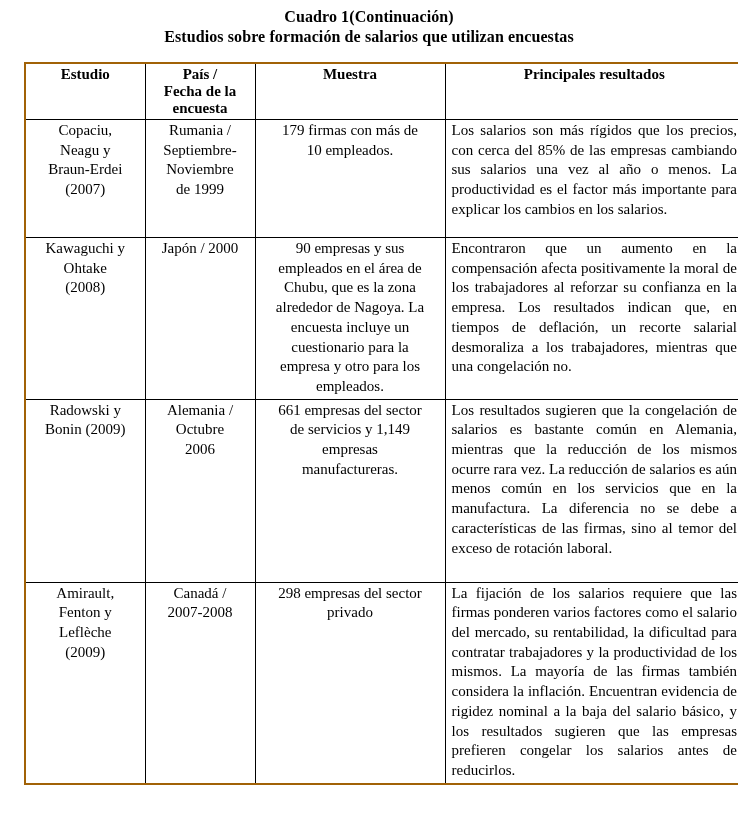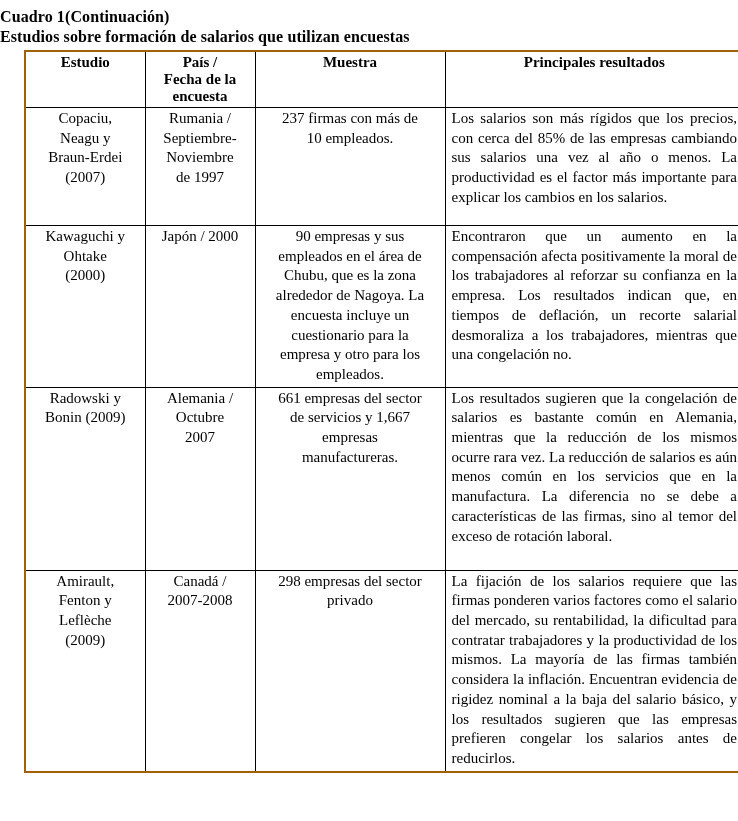--- a/index.html
+++ b/index.html
@@ -6,27 +6,27 @@
   html, body { background: #ffffff; }
   body {
     width: 738px;
     height: 821px;
     font-family: "Liberation Serif", "DejaVu Serif", serif;
     color: #000;
     padding-top: 7px;
     overflow: hidden;
   }
   .doc-title, .doc-subtitle {
-    text-align: left;
+    text-align: center;
     font-weight: bold;
     font-size: 16px;
     line-height: 20px;
     letter-spacing: 0.1px;
   }
-  .doc-subtitle { margin-bottom: 3px; }
+  .doc-subtitle { margin-bottom: 15px; }
   table.studies {
     border-collapse: collapse;
     table-layout: fixed;
     width: 719px;
     margin-left: 24px;
     border: 2px solid #a16207;
   }
   table.studies col.c1 { width: 120px; }
   table.studies col.c2 { width: 110px; }
   table.studies col.c3 { width: 190px; }
@@ -80,48 +80,48 @@
   </thead>
   <tbody>
     <tr class="r1">
       <td class="lines">Copaciu,
 Neagu y
 Braun-Erdei
 (2007)</td>
       <td class="lines">Rumania /
 Septiembre-
 Noviembre
-de 1997</td>
-      <td class="lines">237 firmas con más de
+de 1999</td>
+      <td class="lines">179 firmas con más de
 10 empleados.</td>
       <td class="para">Los salarios son más rígidos que los precios, con cerca del 85% de las empresas cambiando sus salarios una vez al año o menos. La productividad es el factor más importante para explicar los cambios en los salarios.</td>
     </tr>
     <tr class="r2">
       <td class="lines">Kawaguchi y
 Ohtake
-(2000)</td>
+(2008)</td>
       <td class="lines">Japón / 2000</td>
       <td class="lines">90 empresas y sus
 empleados en el área de
 Chubu, que es la zona
 alrededor de Nagoya. La
 encuesta incluye un
 cuestionario para la
 empresa y otro para los
 empleados.</td>
       <td class="para">Encontraron que un aumento en la compensación afecta positivamente la moral de los trabajadores al reforzar su confianza en la empresa. Los resultados indican que, en tiempos de deflación, un recorte salarial desmoraliza a los trabajadores, mientras que una congelación no.</td>
     </tr>
     <tr class="r3">
       <td class="lines">Radowski y
 Bonin (2009)</td>
       <td class="lines">Alemania /
 Octubre
-2007</td>
+2006</td>
       <td class="lines">661 empresas del sector
-de servicios y 1,667
+de servicios y 1,149
 empresas
 manufactureras.</td>
       <td class="para">Los resultados sugieren que la congelación de salarios es bastante común en Alemania, mientras que la reducción de los mismos ocurre rara vez. La reducción de salarios es aún menos común en los servicios que en la manufactura. La diferencia no se debe a características de las firmas, sino al temor del exceso de rotación laboral.</td>
     </tr>
     <tr class="r4">
       <td class="lines">Amirault,
 Fenton y
 Leflèche
 (2009)</td>
       <td class="lines">Canadá /

